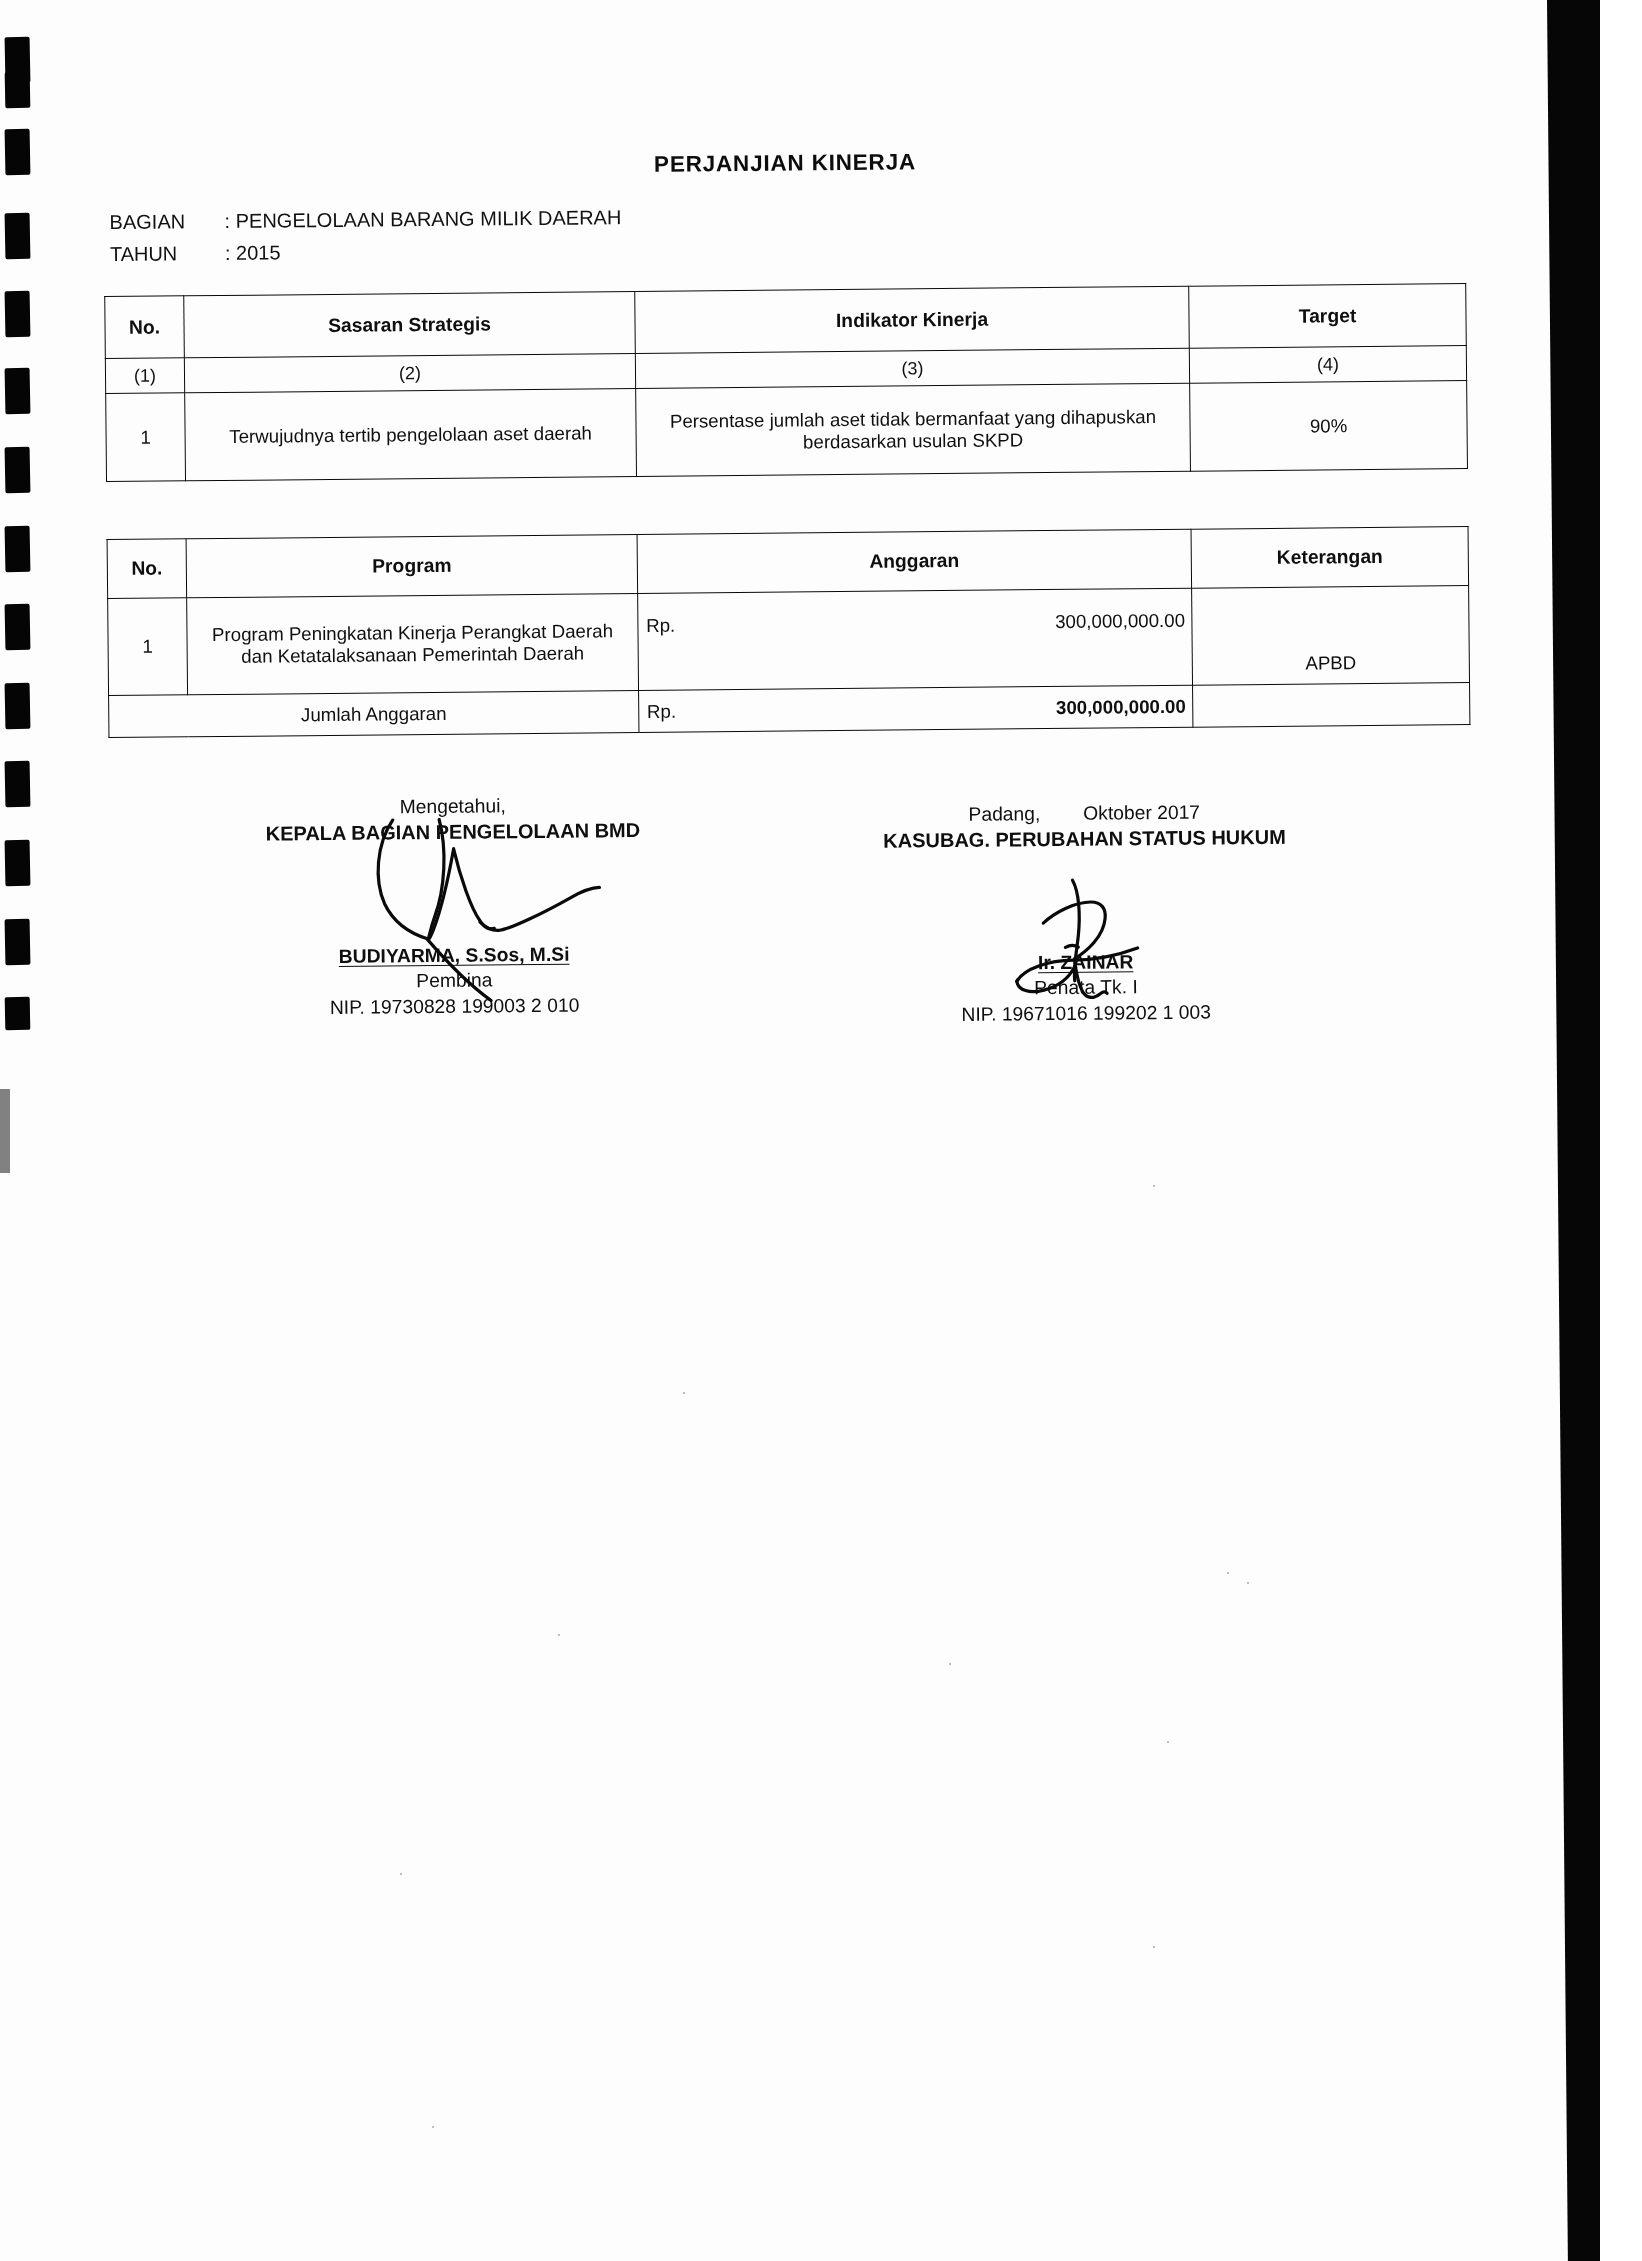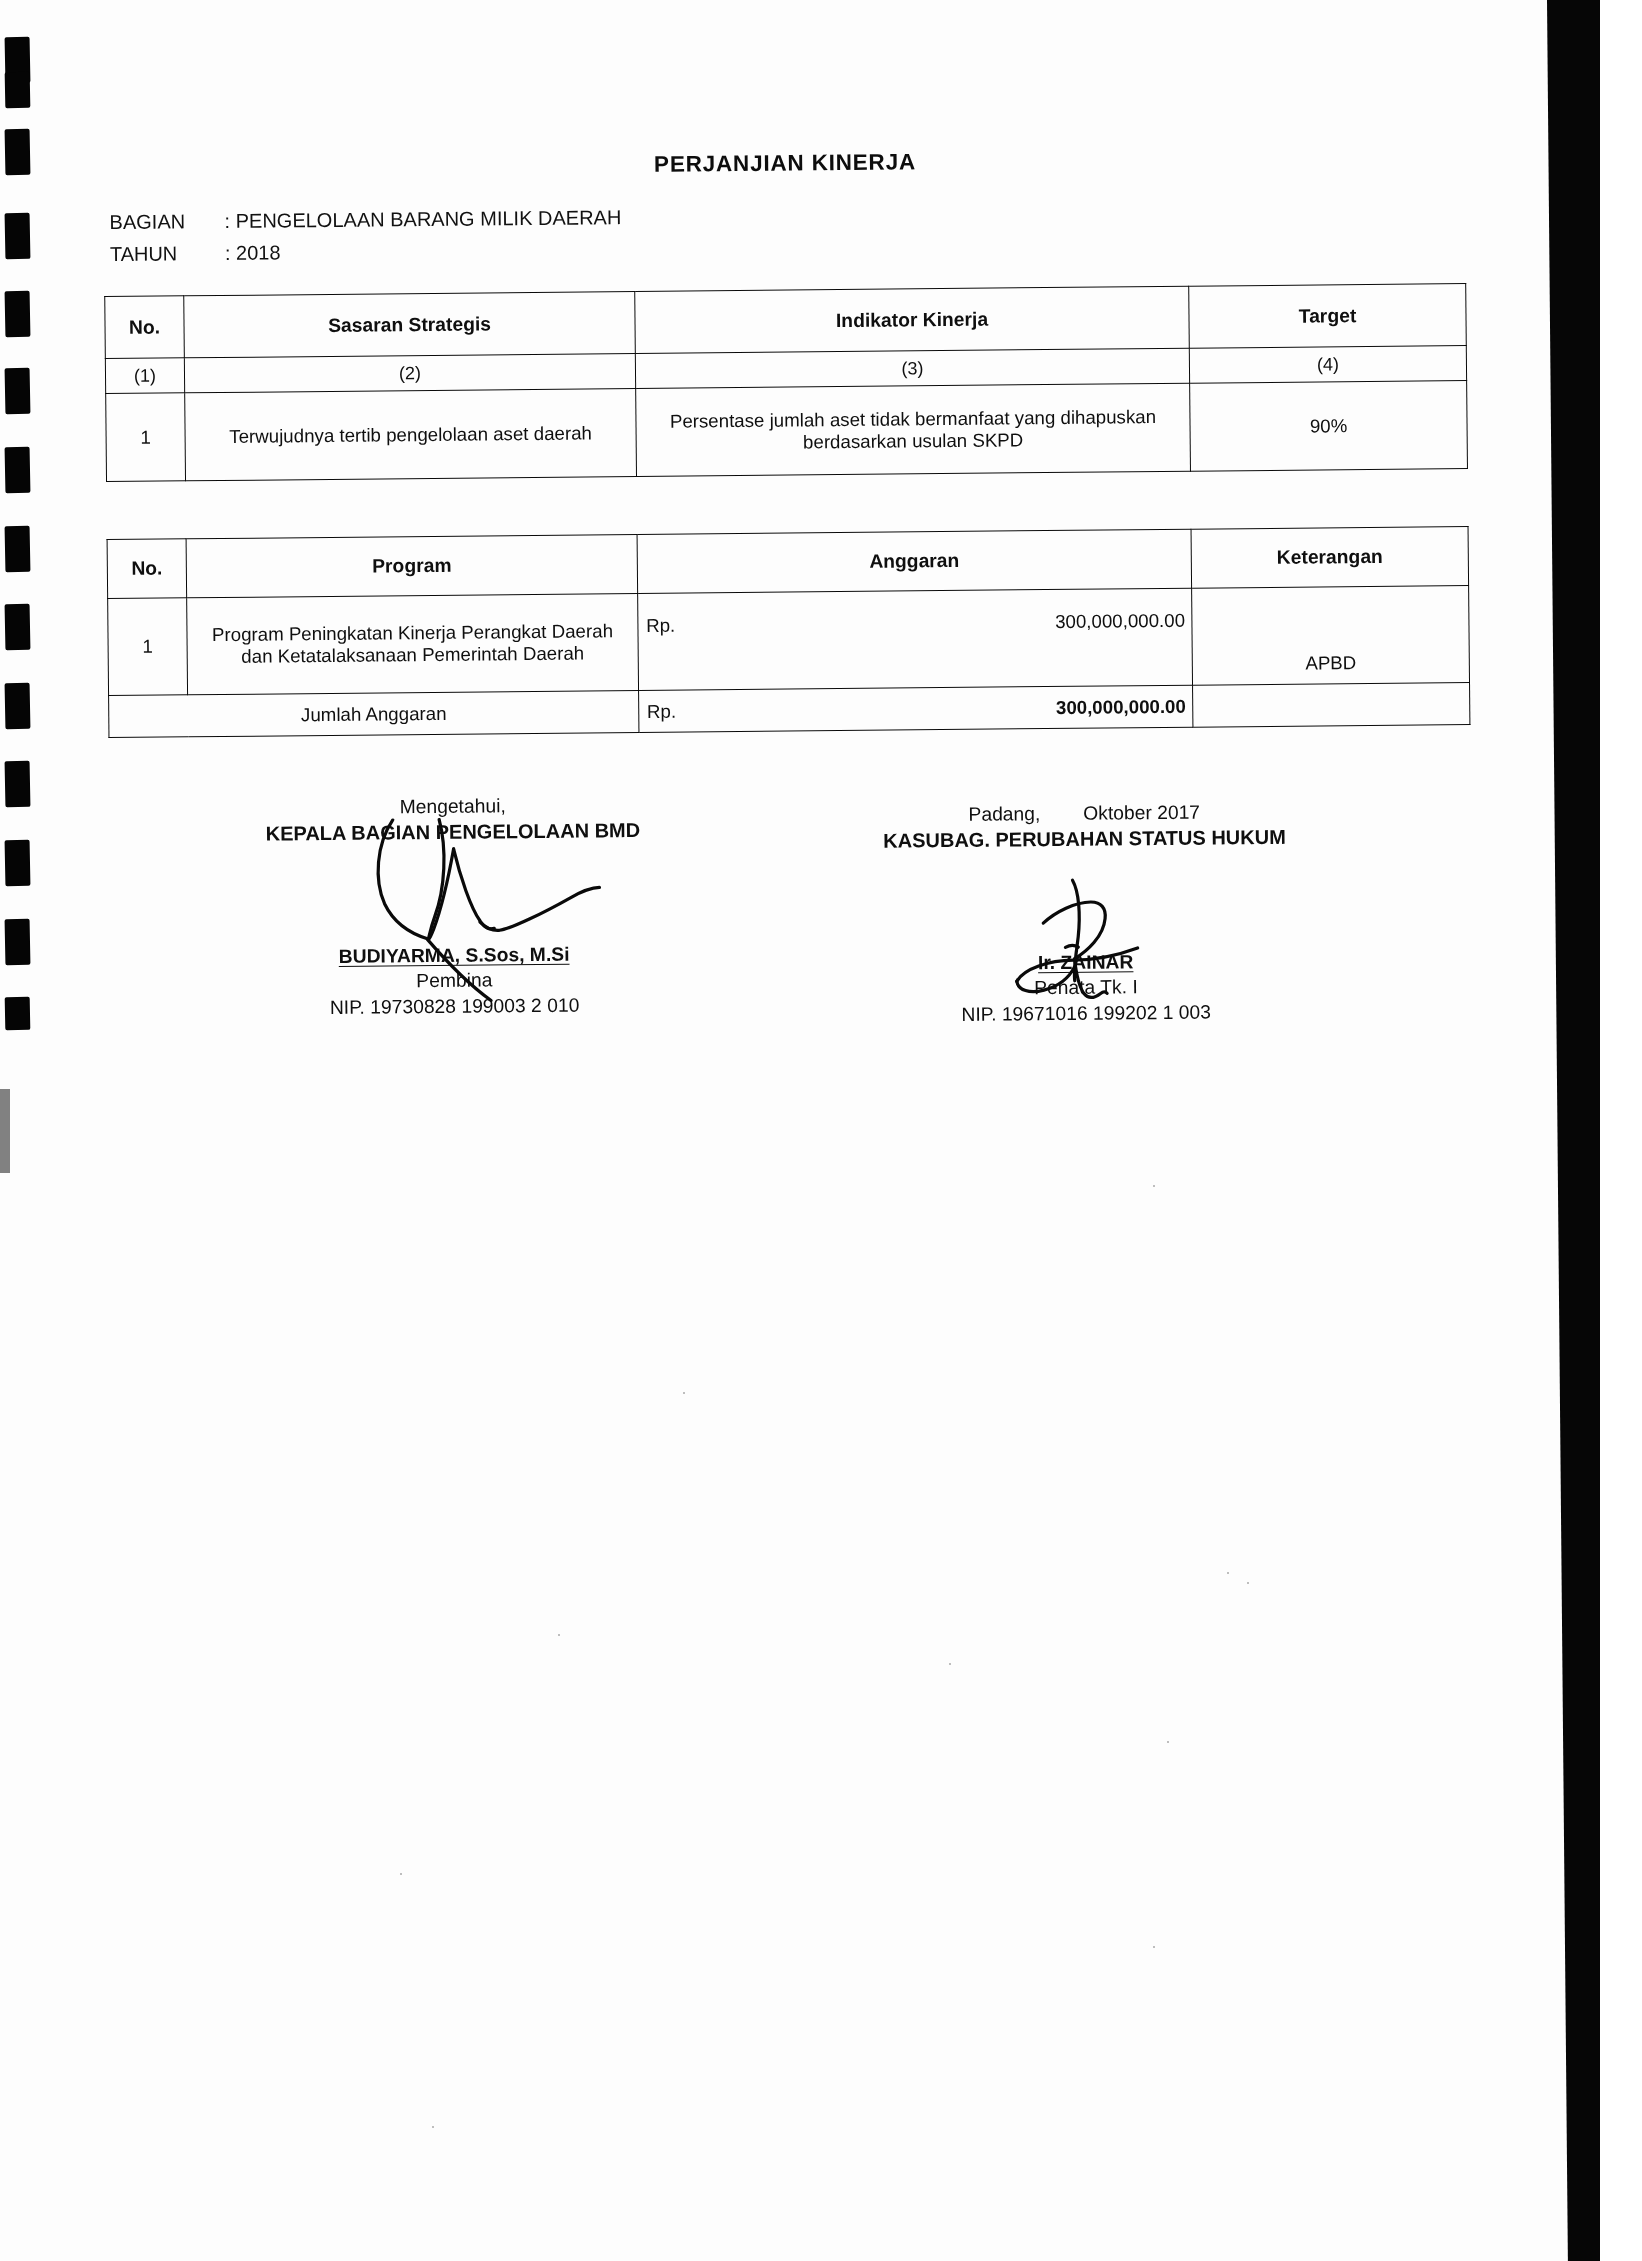--- a/index.html
+++ b/index.html
@@ -200,21 +200,21 @@
   <div class="speck" style="left:432px;top:2126px;"></div>
 
   <div id="content">
 
     <div class="doc-title">PERJANJIAN KINERJA</div>
 
     <div class="meta" style="left:113px; top:205px;">
       <span class="lbl">BAGIAN</span><span>:</span> <span>PENGELOLAAN BARANG MILIK DAERAH</span>
     </div>
     <div class="meta" style="left:113px; top:237px;">
-      <span class="lbl">TAHUN</span><span>:</span> <span>2018</span>
+      <span class="lbl">TAHUN</span><span>:</span> <span>2015</span>
     </div>
 
     <table class="tbl" style="left:107px; top:290px; width:1361px;">
       <colgroup>
         <col style="width:79px;">
         <col style="width:451px;">
         <col style="width:554px;">
         <col style="width:277px;">
       </colgroup>
       <thead>

